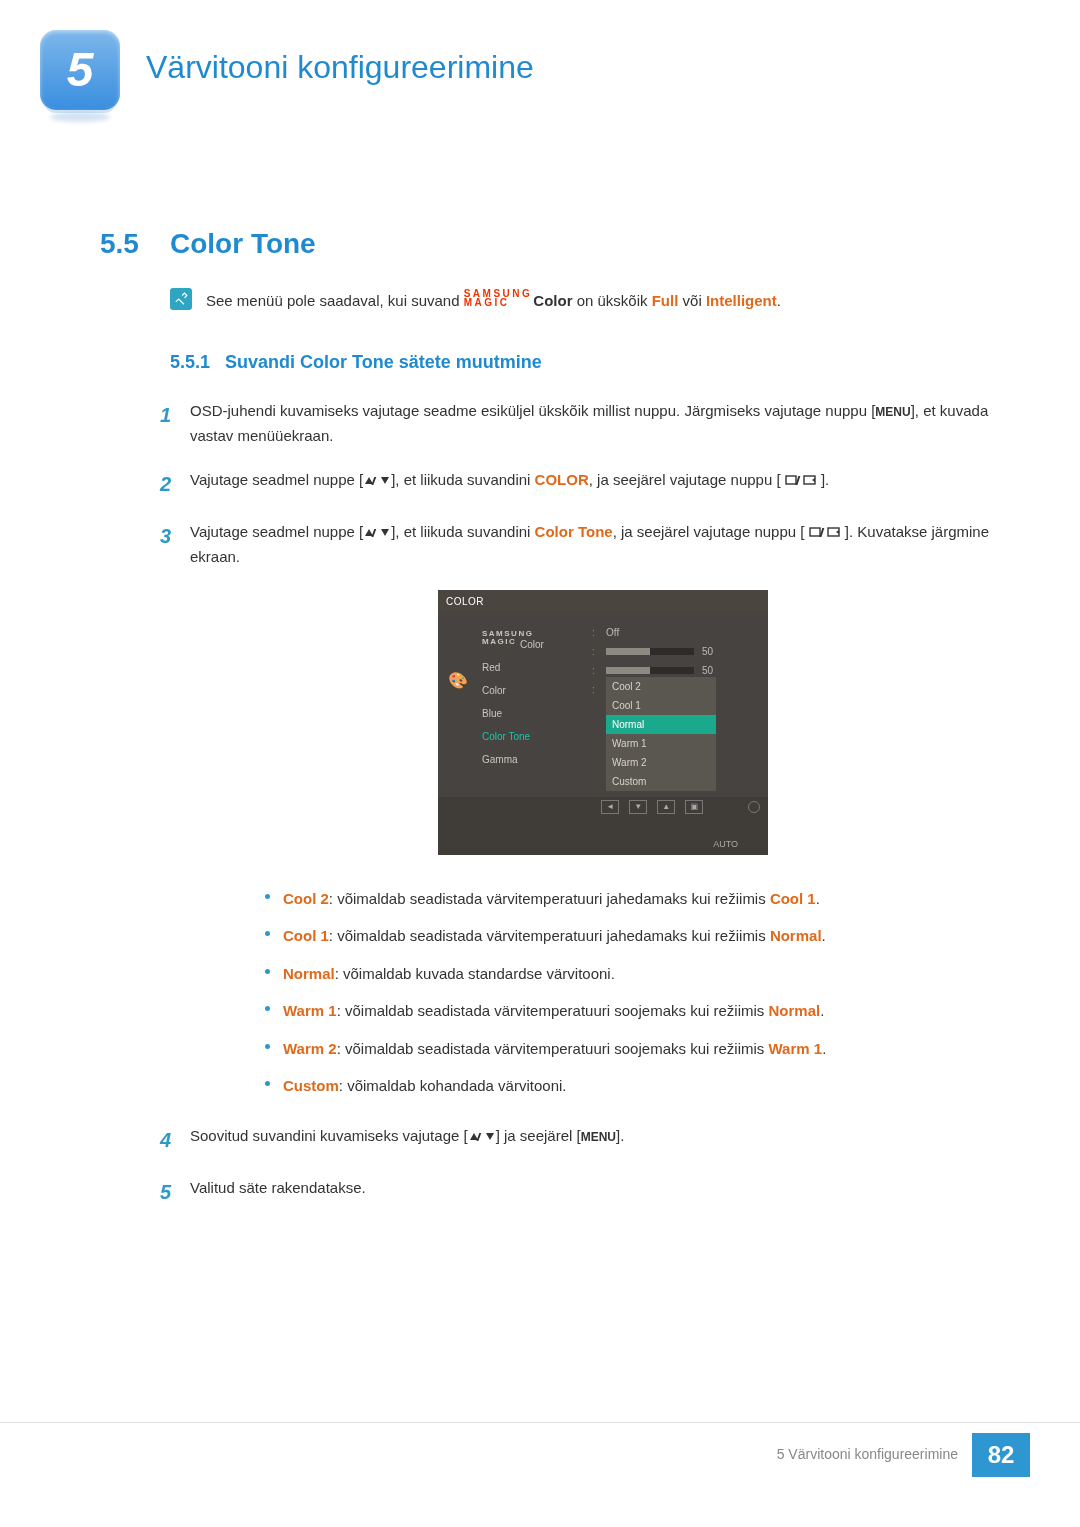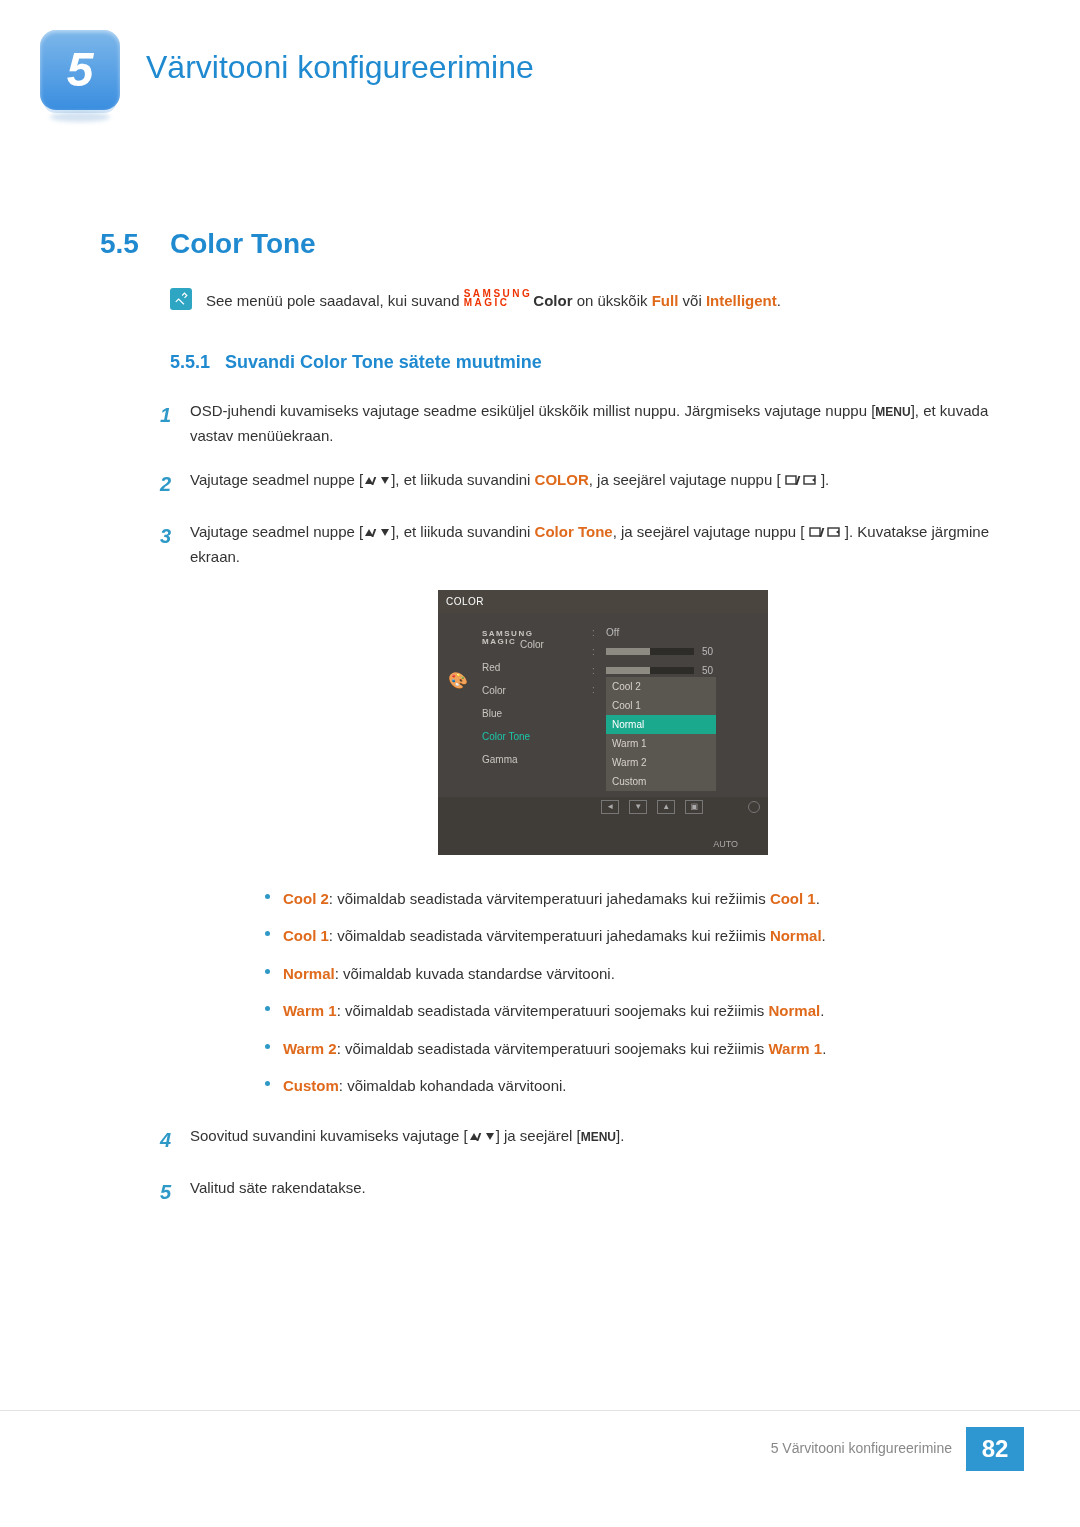--- a/index.html
+++ b/index.html
@@ -198,21 +198,21 @@
   }
 
   
   .footer{
     position:absolute;
     bottom:40px; left:0; right:0;
     border-top:1px solid #e2e2e2;
     display:flex;
     justify-content:flex-end;
     align-items:center;
-    padding:16px;
+    padding:10px;
   }
   .footer-text{ color:#888; font-size:14px; padding:10px 14px;}
   .footer-page{
     background:#2e97d1;
     color:#fff;
     font-size:24px;
     font-weight:bold;
     width:58px;height:44px;
     display:flex;align-items:center;justify-content:center;
     margin-right:40px;

